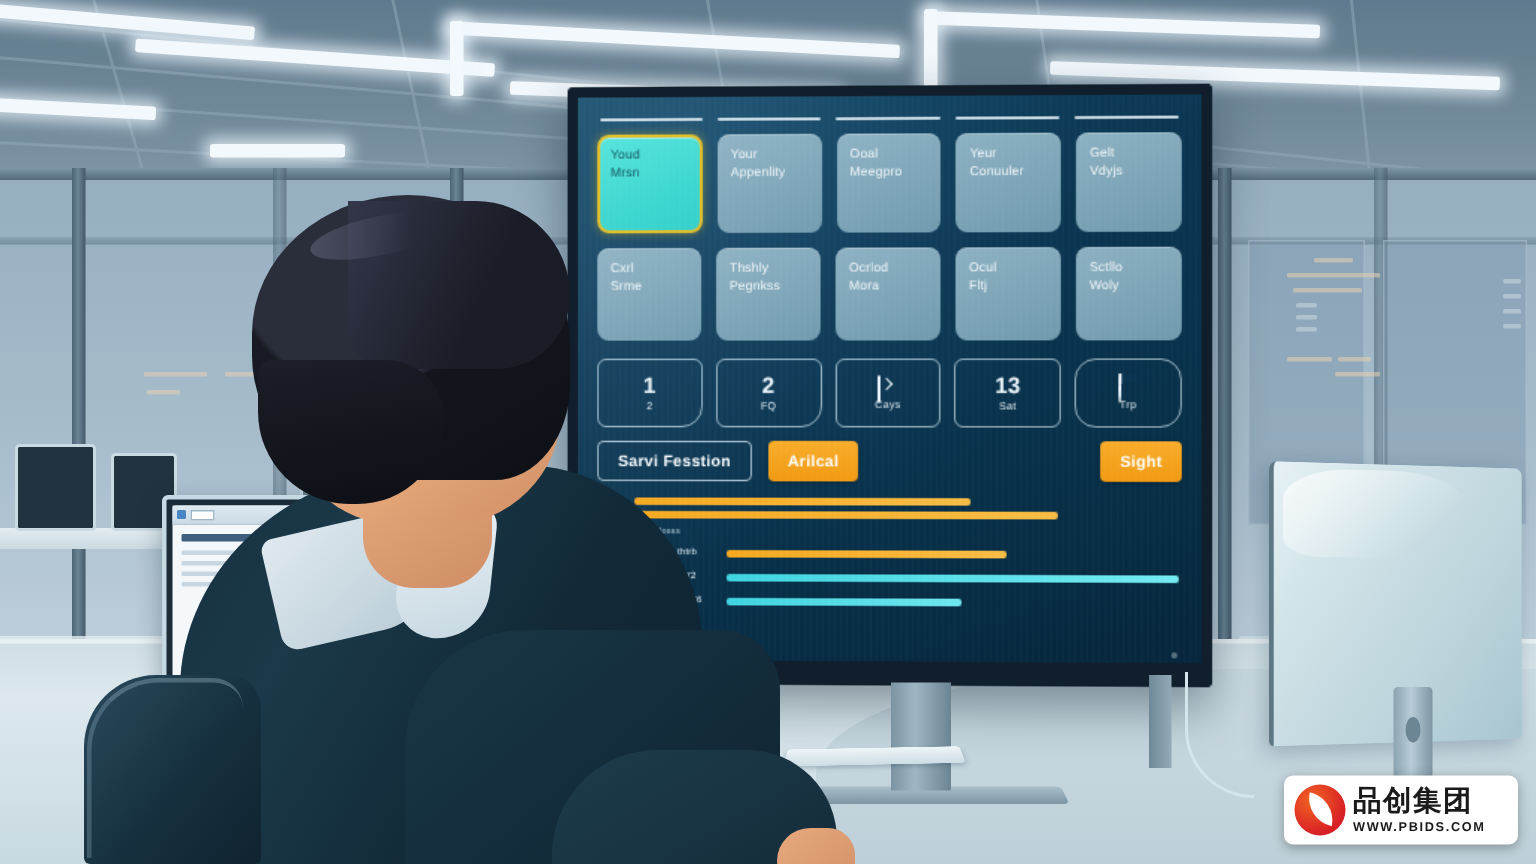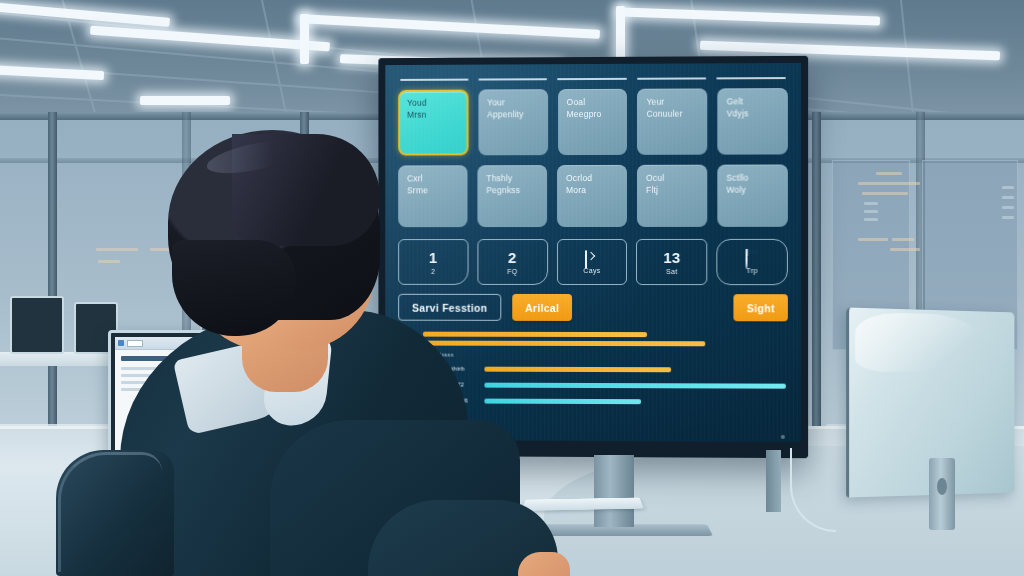--- a/index.html
+++ b/index.html
@@ -720,14 +720,21 @@
     <div class="glasses-frame"></div>
     <div class="hair"></div>
     <div class="hair-sweep"></div>
     <div class="hair-nape"></div>
     <div class="hair-shine"></div>
   </div>
 
   <div class="chair-back"></div>
   <div class="chair-edge"></div>
 
+  <div class="watermark">
+    <div class="wm-logo"></div>
+    <div class="wm-text">
+      <span class="wm-cn">品创集团</span>
+      <span class="wm-url">WWW.PBIDS.COM</span>
+    </div>
+  </div>
 
 </div>
 
 </body></html>

